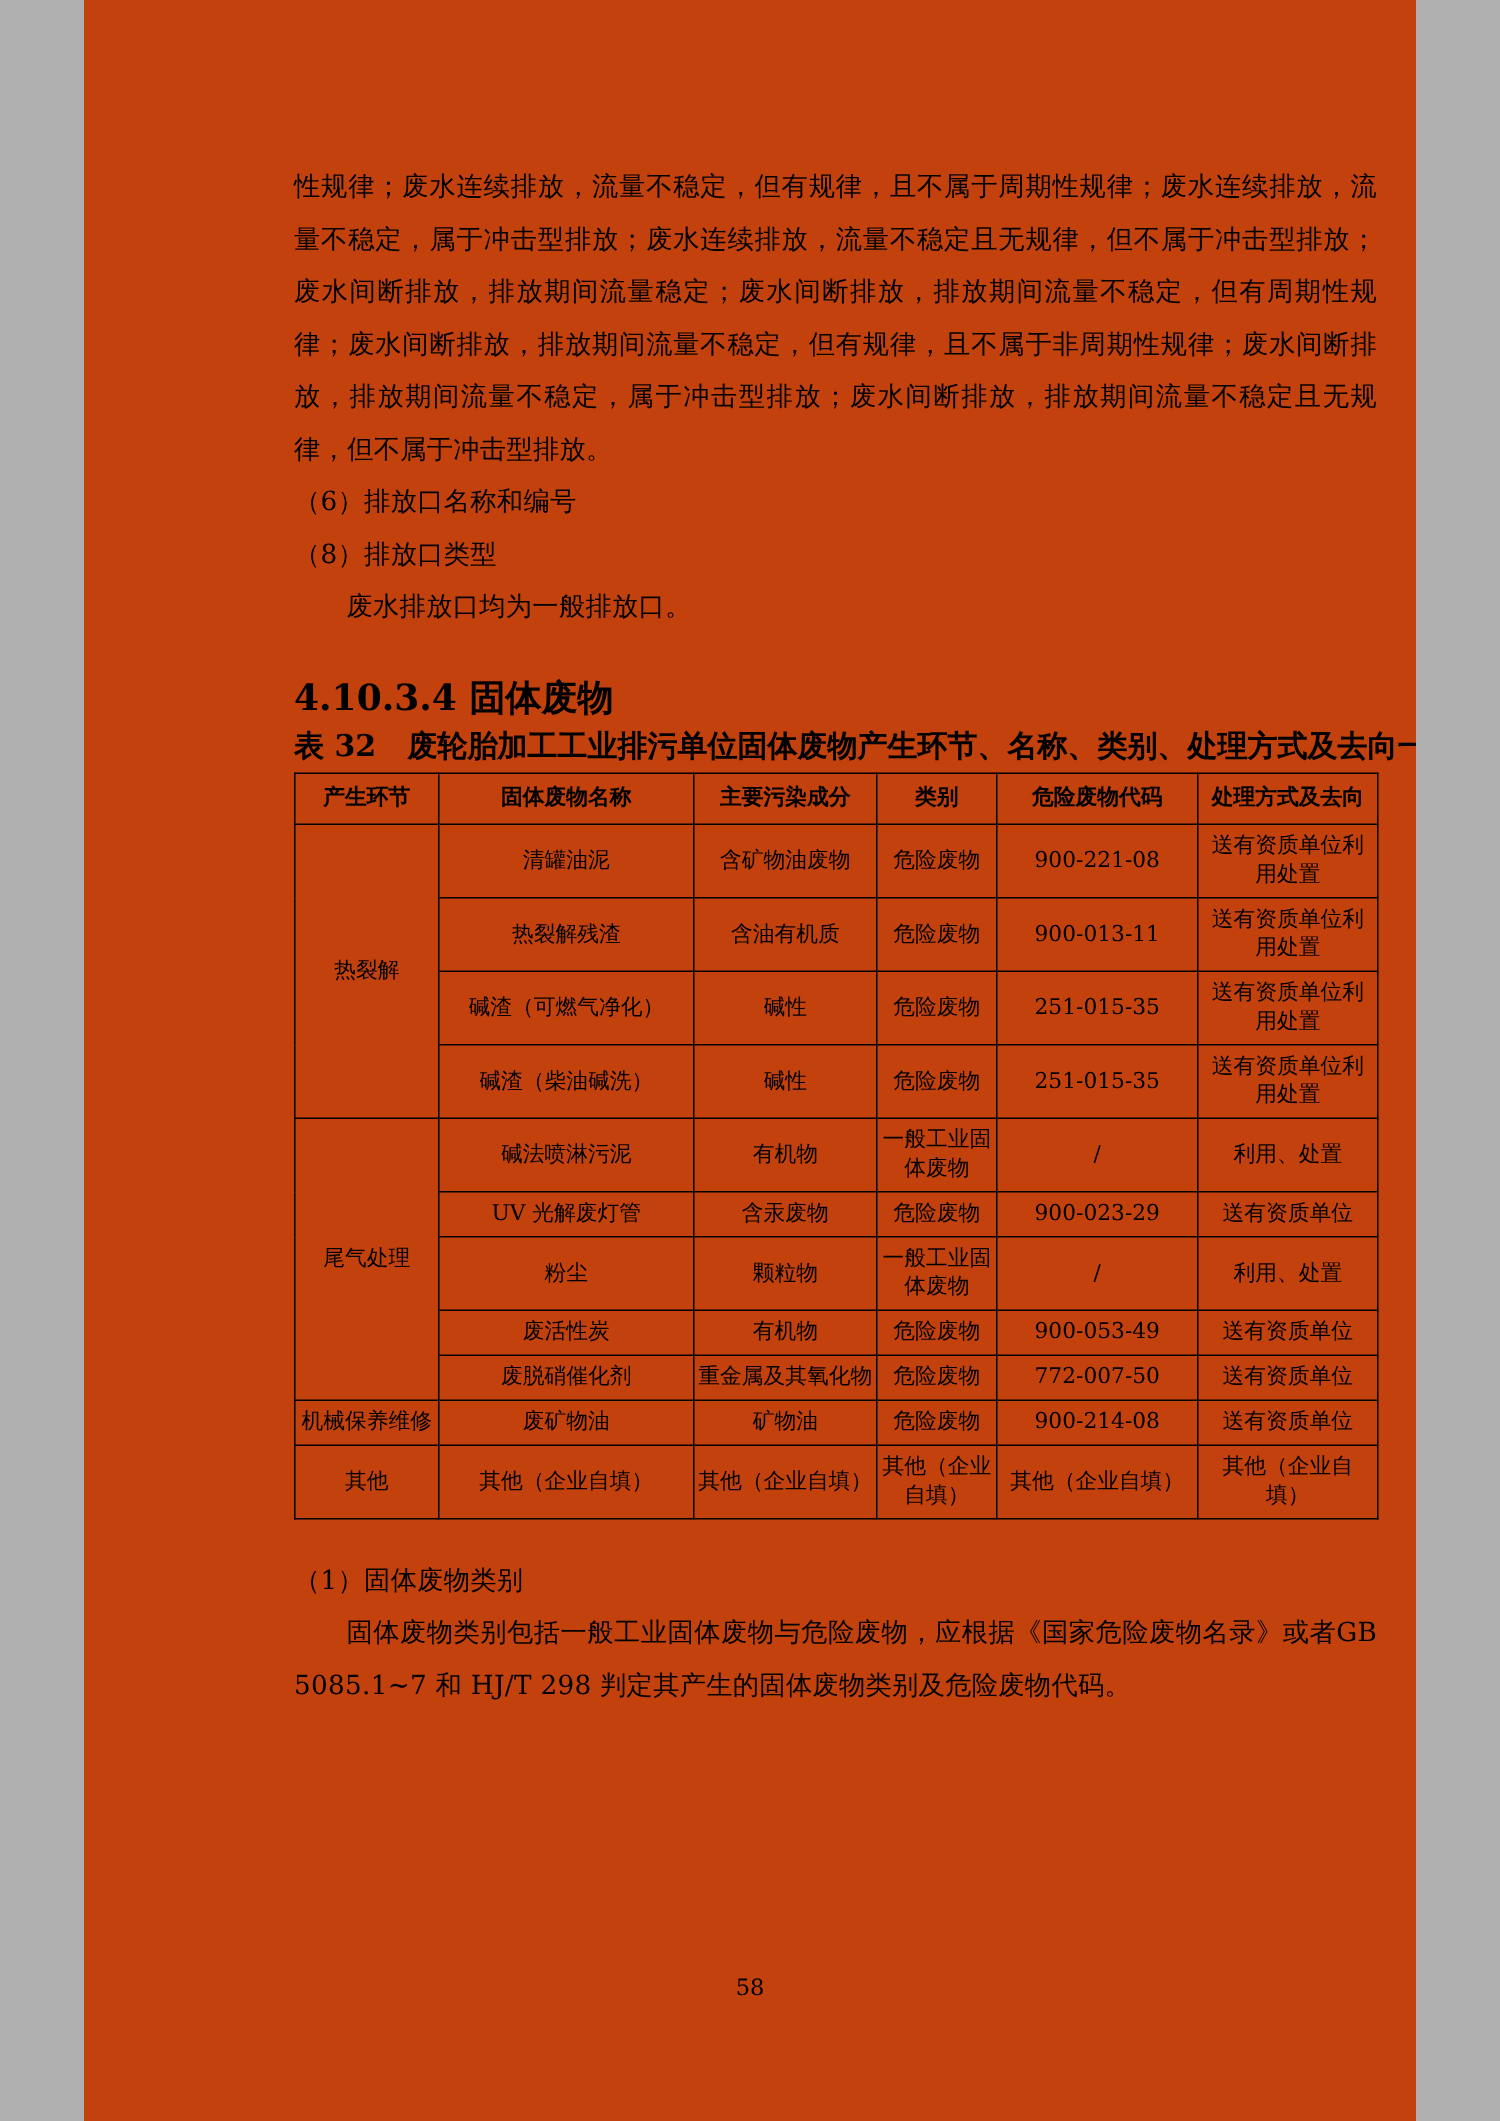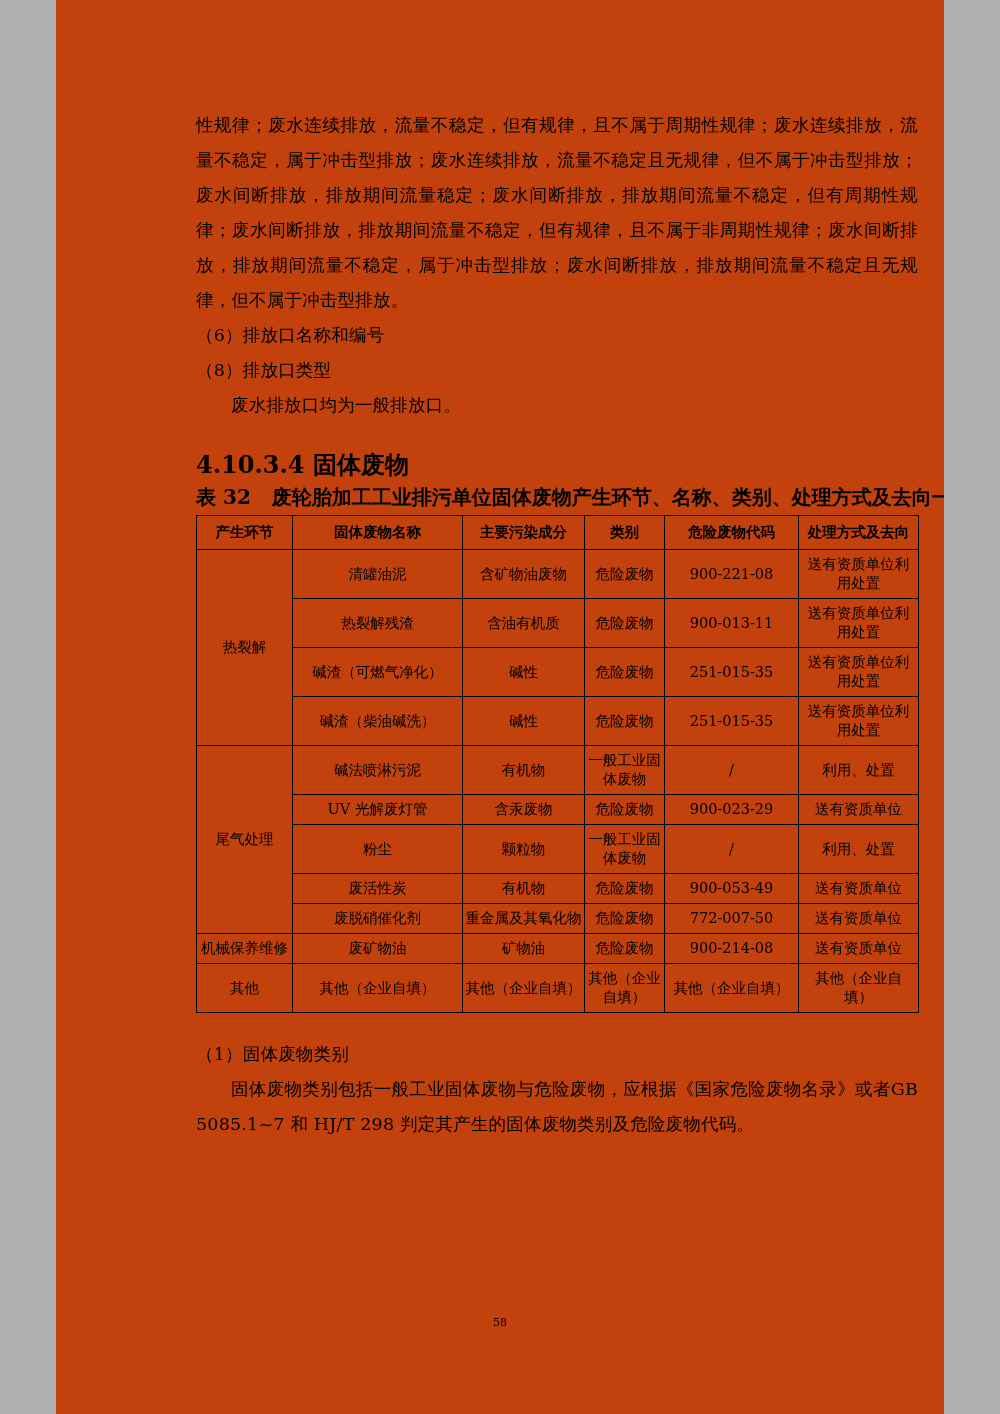--- a/index.html
+++ b/index.html
@@ -83,21 +83,21 @@
   }
   .code-cell {
     font-family: "DejaVu Serif", "Liberation Serif", serif;
   }
   .page-number {
     position: absolute;
     left: 0;
     right: 0;
     top: 1316px;
     text-align: center;
-    font-size: 11px;
+    font-size: 15px;
     font-family: "DejaVu Serif", "Liberation Serif", serif;
   }
 </style>
 </head>
 <body>
 
 <div class="page">
   <div class="content">
 
     <p class="body">性规律；废水连续排放，流量不稳定，但有规律，且不属于周期性规律；废水连续排放，流量不稳定，属于冲击型排放；废水连续排放，流量不稳定且无规律，但不属于冲击型排放；废水间断排放，排放期间流量稳定；废水间断排放，排放期间流量不稳定，但有周期性规律；废水间断排放，排放期间流量不稳定，但有规律，且不属于非周期性规律；废水间断排放，排放期间流量不稳定，属于冲击型排放；废水间断排放，排放期间流量不稳定且无规律，但不属于冲击型排放。</p>

